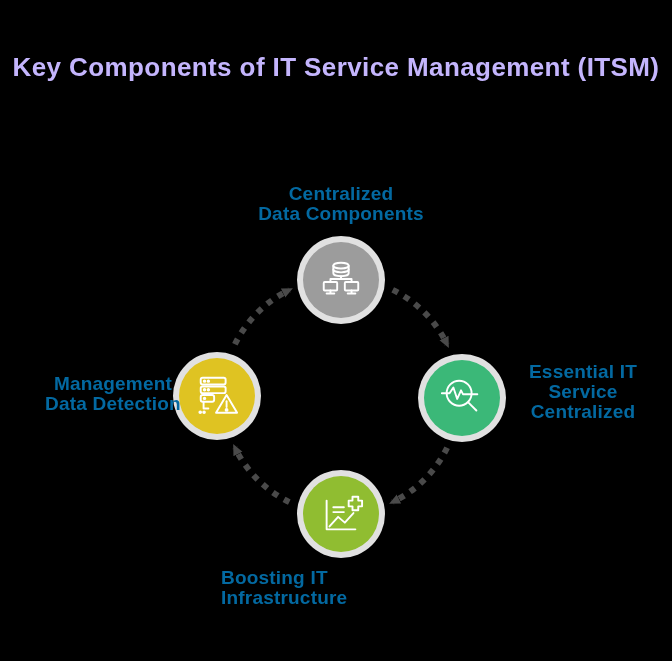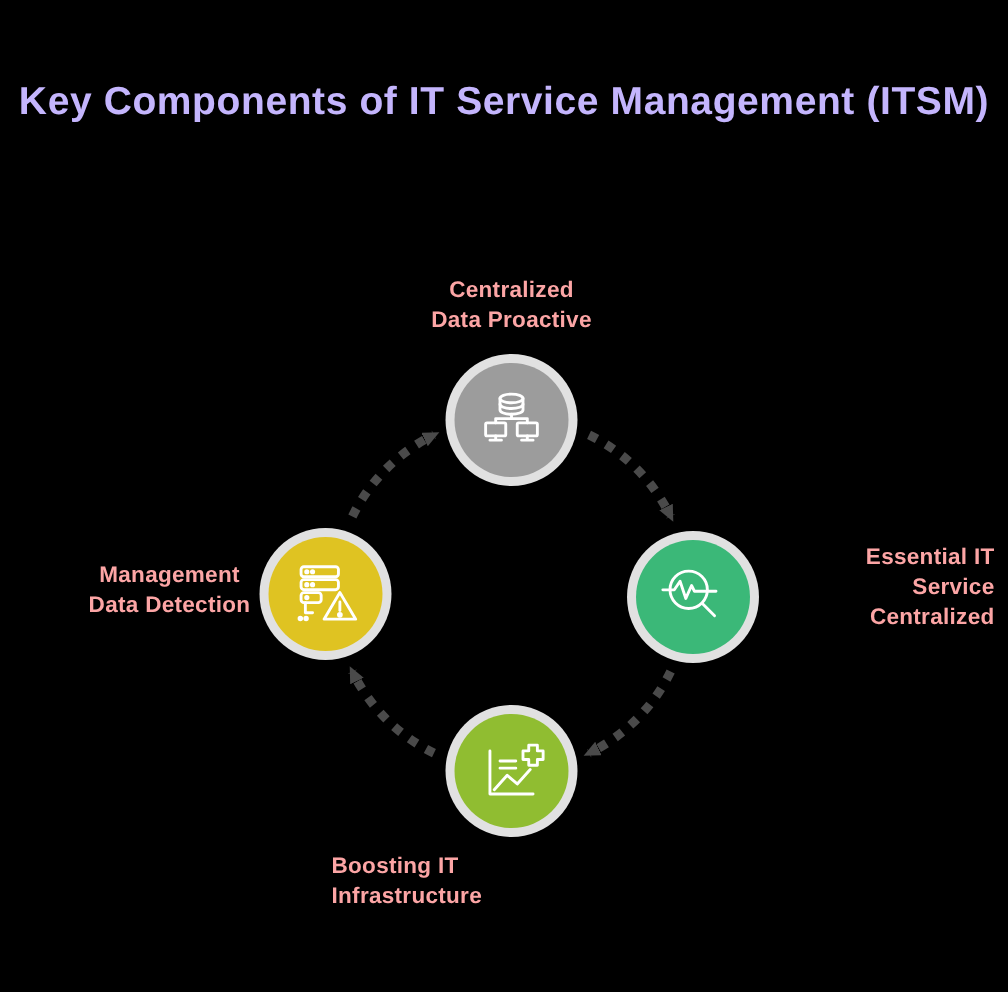--- a/index.html
+++ b/index.html
@@ -21,25 +21,25 @@
     position:absolute;width:76px;height:76px;border-radius:50%;
     display:flex;align-items:center;justify-content:center;
     box-shadow:0 0 0 6px rgba(244,244,244,.92);
   }
   .node-top{left:303px;top:242px;background:#9c9c9c;}
   .node-right{left:424px;top:360px;background:#3bb878;}
   .node-bottom{left:303px;top:476px;background:#90bd31;}
   .node-left{left:179px;top:358px;background:#dfc322;}
   .node svg{display:block;}
   .lbl{
-    position:absolute;color:#fca5a5;font-weight:bold;
-    font-size:15px;line-height:20px;letter-spacing:.2px;
+    position:absolute;color:#0369a1;font-weight:bold;
+    font-size:19px;line-height:20px;letter-spacing:.2px;
   }
   .lbl-top{left:221px;top:184px;width:240px;text-align:center;}
-  .lbl-right{left:503px;top:362px;width:160px;text-align:right;}
+  .lbl-right{left:503px;top:362px;width:160px;text-align:center;}
   .lbl-bottom{left:221px;top:568px;width:240px;text-align:left;}
   .lbl-left{left:38px;top:374px;width:150px;text-align:center;}
   .lbl span{display:block;}
 </style>
 </head>
 <body>
 
 <div class="stage">
 
   <div class="title">Key Components of IT Service Management (ITSM)</div>
@@ -102,21 +102,21 @@
       <circle cx="6.5" cy="41" r="0.9" fill="#ffffff"></circle>
       <circle cx="10.5" cy="41" r="0.9" fill="#ffffff"></circle>
       <path d="M34,23 L45,41.5 H23 Z"></path>
       <path d="M34,29.5 v6"></path>
       <circle cx="34" cy="38.5" r="1" fill="#ffffff"></circle>
     </svg>
   </div>
 
   <div class="lbl lbl-top">
     <span>Centralized</span>
-    <span>Data Proactive</span>
+    <span>Data Components</span>
   </div>
 
   <div class="lbl lbl-right">
     <span>Essential IT</span>
     <span>Service</span>
     <span>Centralized</span>
   </div>
 
   <div class="lbl lbl-bottom">
     <span>Boosting IT</span>

